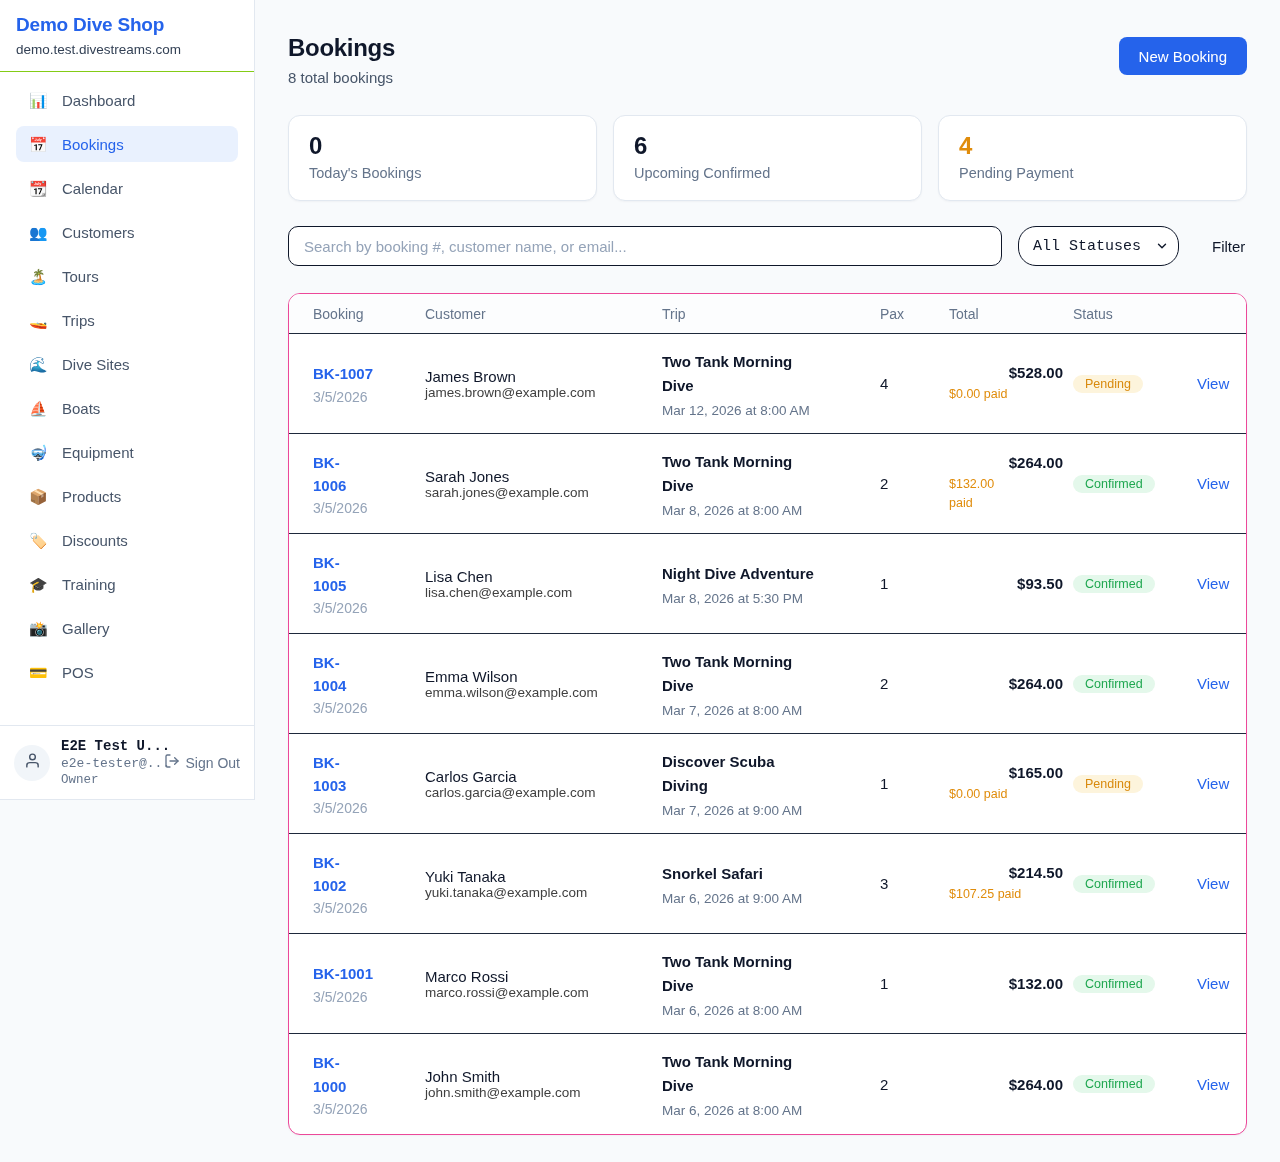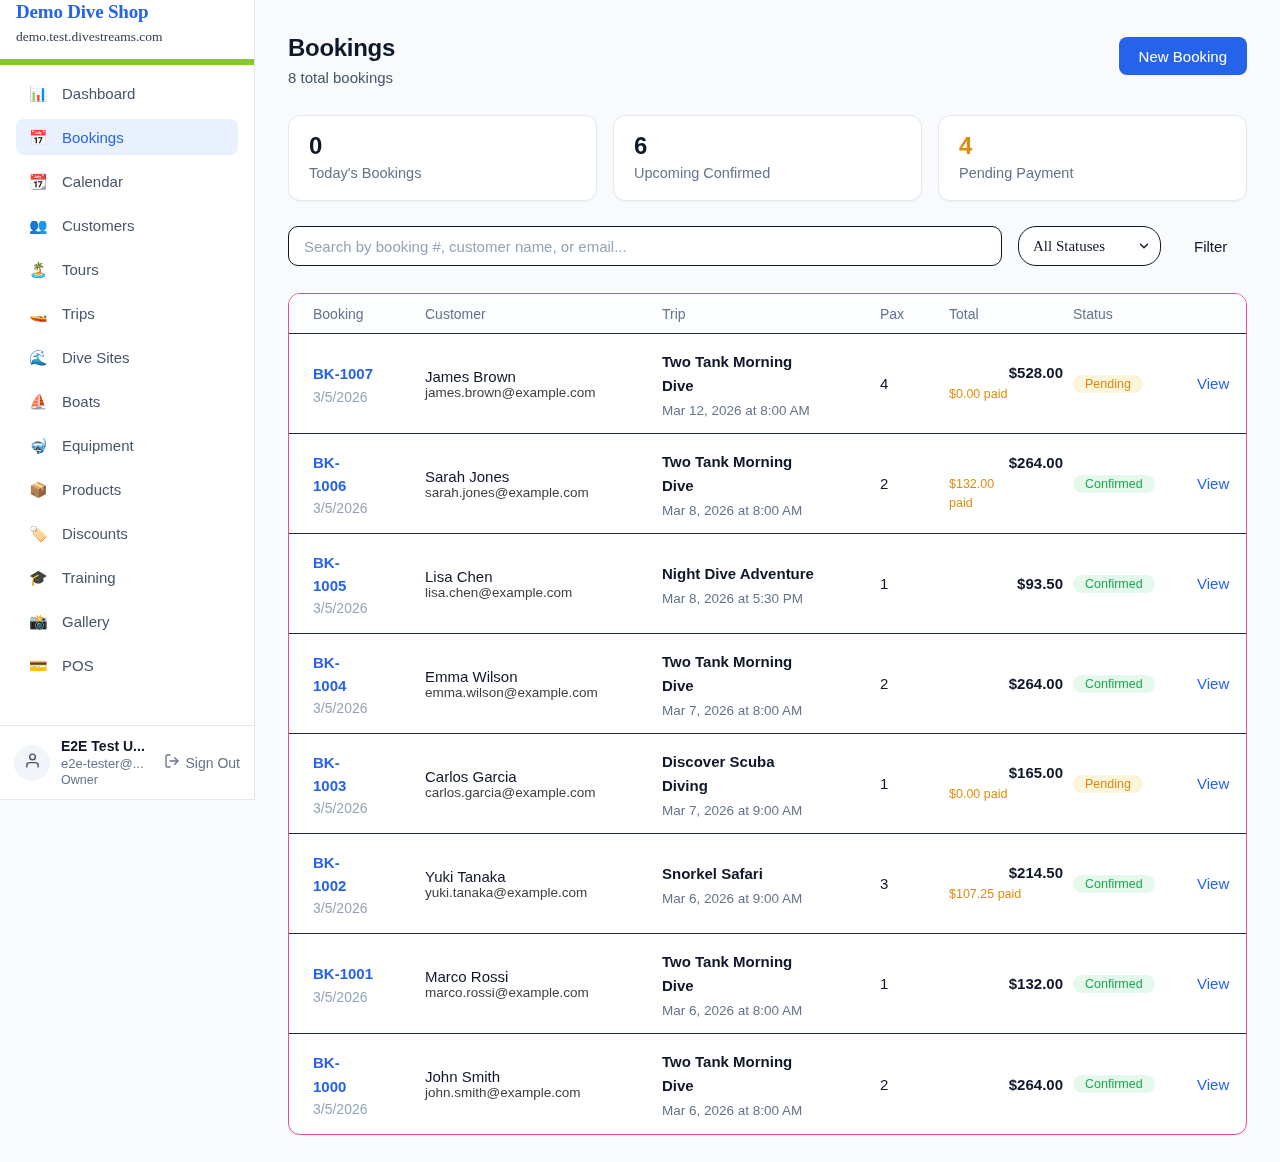--- a/index.html
+++ b/index.html
@@ -13,40 +13,40 @@
   .page { position:relative; width:1280px; height:1162px; }
 
   
   .sidebar {
     position:absolute; left:0; top:0; width:255px; height:800px;
     background:#FFFFFF;
     border-right:1px solid #E2E8F0;
     border-bottom:1px solid #E2E8F0;
     display:flex; flex-direction:column;
   }
-  .brand-block { padding:1px 16px 14px 16px; border-bottom:6px solid #84cc16;font-family:Liberation Serif, serif; }
+  .brand-block { padding:14px 16px 14px 16px; border-bottom:1px solid #84cc16; }
   .brand-title { color:#2563EB; font-size:19px; font-weight:bold; letter-spacing:-0.2px; }
   .brand-domain { margin-top:6px; font-size:13.5px; color:#334155; }
   .nav { padding:10px 16px 0 16px; }
   .nav-item {
     display:flex; align-items:center; height:36px; margin-bottom:8px;
     padding:0 12px; border-radius:8px; cursor:pointer;
     font-size:15px; color:#475569;
   }
   .nav-item.active { background:#E9F1FE; color:#2563EB; font-weight:500; }
   .nav-icon { width:22px; margin-right:12px; font-size:15px; line-height:1; text-align:center; }
   .sidebar-footer {
     margin-top:auto; border-top:1px solid #E2E8F0;
     padding:12px 14px; display:flex; align-items:center;
   }
   .avatar {
     width:36px; height:36px; border-radius:50%; background:#F1F5F9;
     display:flex; align-items:center; justify-content:center; flex:none;
   }
-  .user-meta { margin-left:11px; min-width:0; }
+  .user-meta { margin-left:11px; min-width:0;font-family:Liberation Mono, monospace; }
   .user-name { font-size:14px; font-weight:bold; color:#0F172A; white-space:nowrap; }
   .user-email { font-size:13px; color:#64748B; margin-top:2px; white-space:nowrap; }
   .user-role { font-size:12.5px; color:#64748B; margin-top:2px; }
   .sign-out {
     margin-left:auto; display:flex; align-items:center; gap:6px;
     font-size:14px; color:#64748B; cursor:pointer; background:none; border:none;
     font-family:inherit; flex:none;
   }
 
   
@@ -72,21 +72,21 @@
   .filter-row { display:flex; align-items:center; margin-top:25px; }
   .search-input {
     width:714px; height:40px; border:1.5px solid #0F172A; border-radius:10px;
     background:#FFFFFF; padding:0 15px; font-size:15px; font-family:inherit; color:#0F172A;
   }
   .search-input::placeholder { color:#94A3B8; }
   .select-wrap { position:relative; margin-left:16px; }
   .status-select {
     appearance:none; -webkit-appearance:none;
     height:40px; min-width:143px; border:1.5px solid #0F172A; border-radius:18px;
-    background:#FFFFFF; padding:0 36px 0 14px; font-size:15px; font-family:Liberation Serif, serif;
+    background:#FFFFFF; padding:0 36px 0 14px; font-size:15px; font-family:Liberation Mono, monospace;
     color:#0F172A; cursor:pointer;
   }
   .select-chevron { position:absolute; right:10px; top:13px; pointer-events:none; }
   .filter-btn {
     margin-left:33px; background:none; border:none; font-family:inherit;
     font-size:15px; color:#0F172A; cursor:pointer;
   }
 
   
   .table-card {

